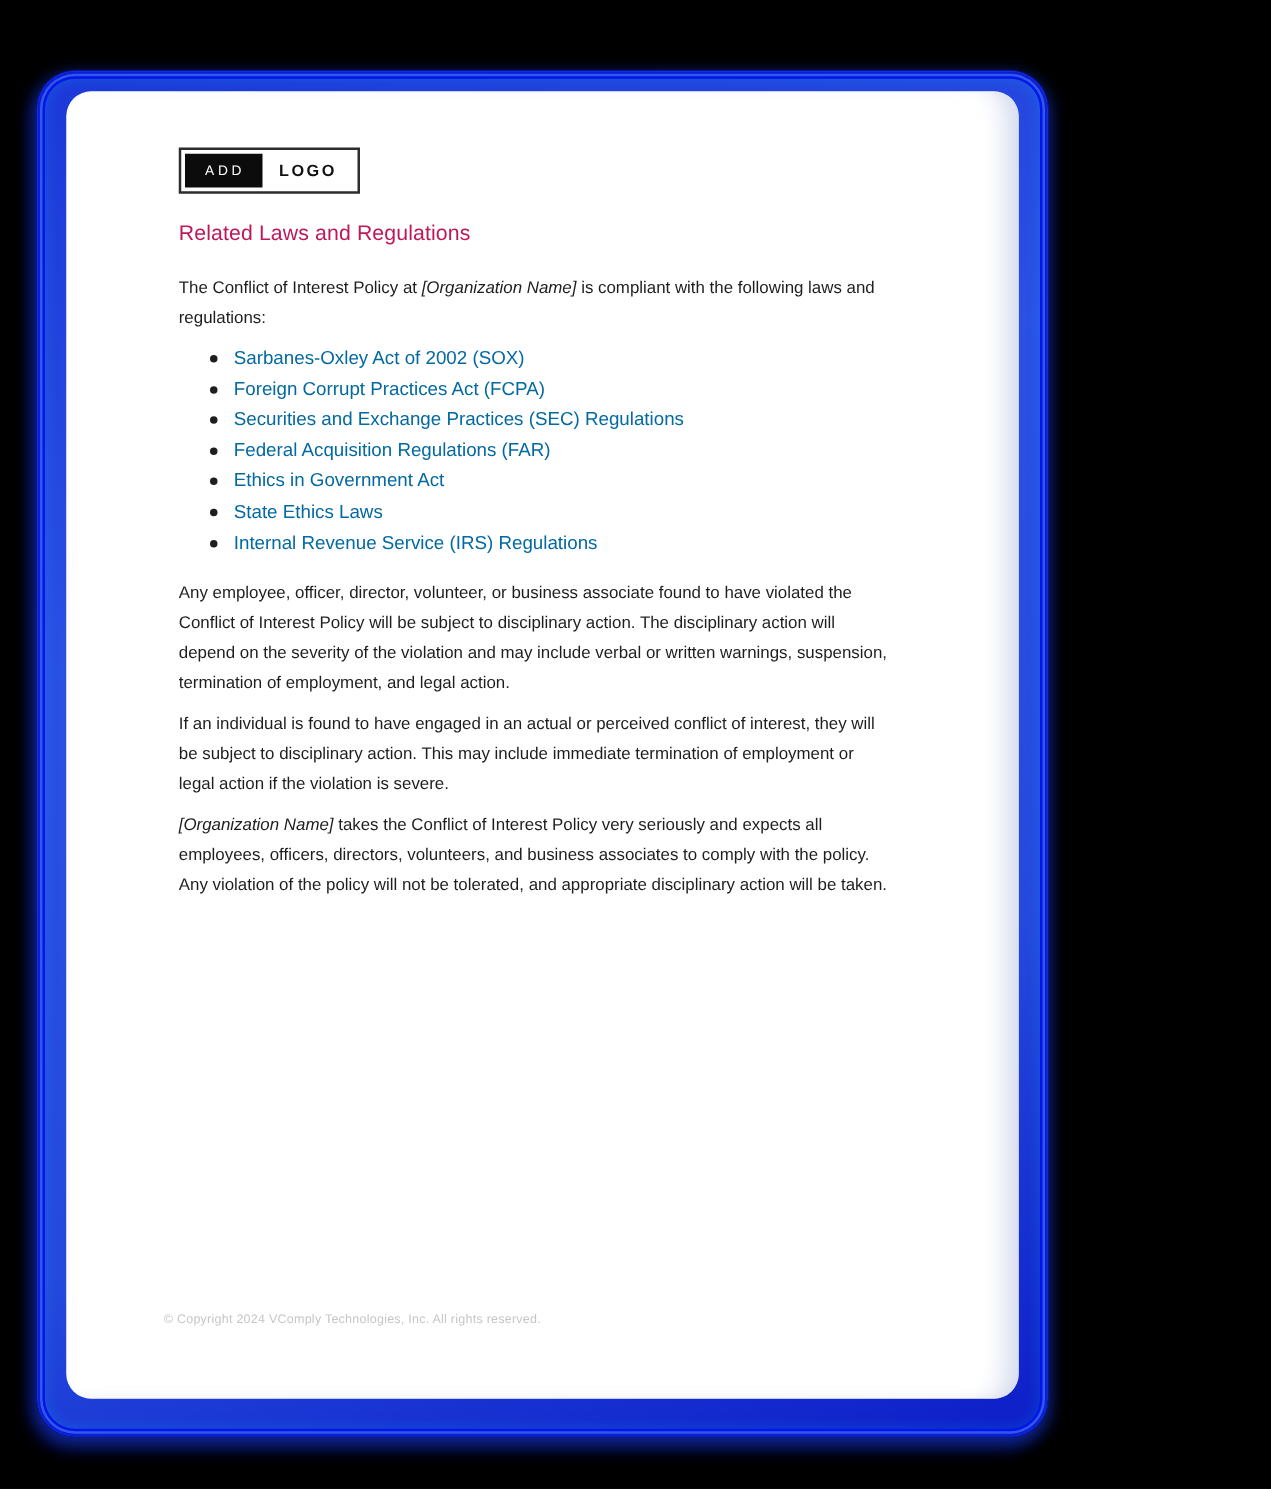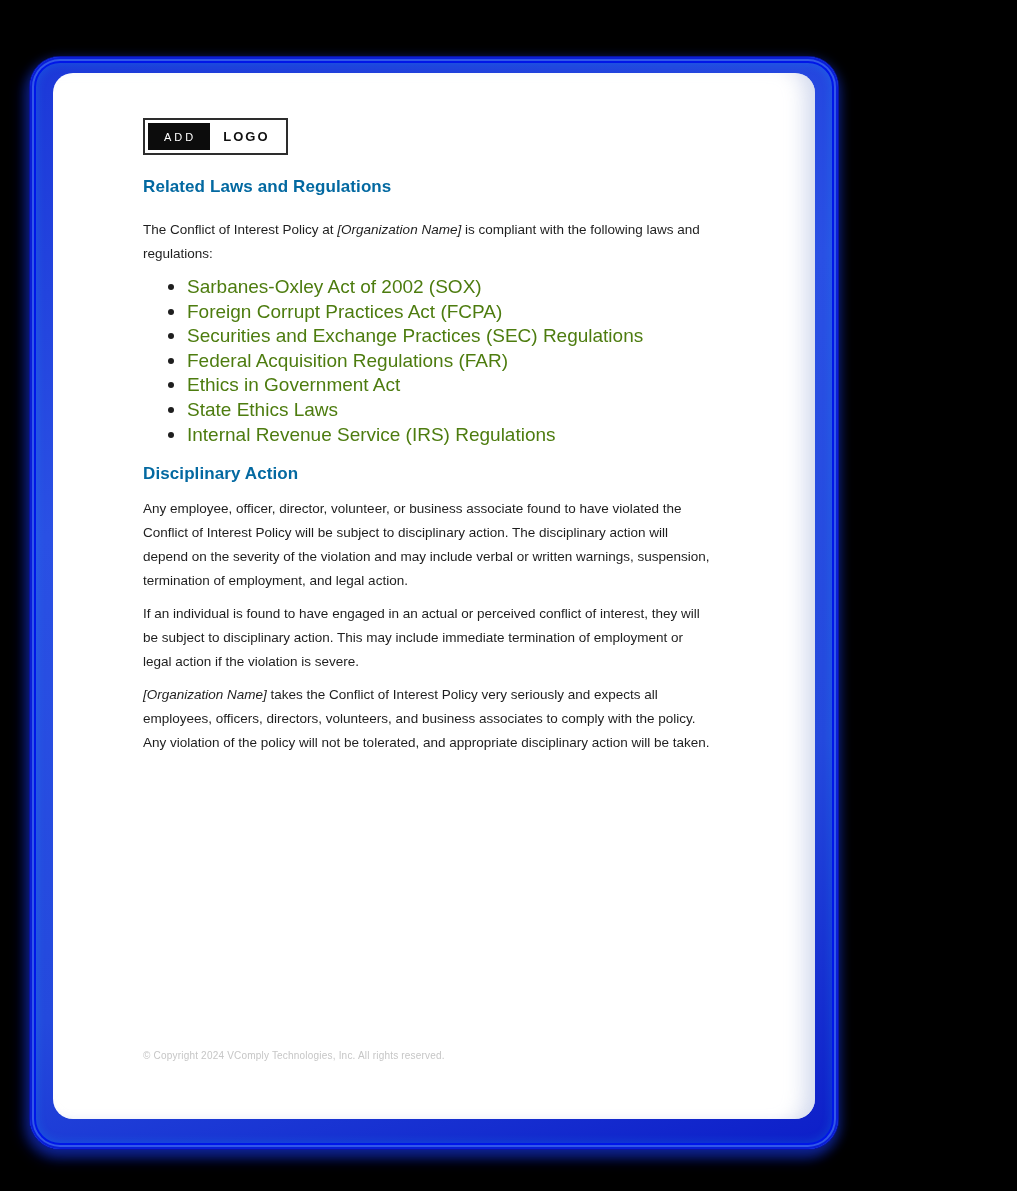--- a/index.html
+++ b/index.html
@@ -73,22 +73,22 @@
     align-items: center;
     padding: 0 13px;
     font-size: 13px;
     font-weight: 800;
     letter-spacing: 2px;
     color: #111;
   }
 
   h1.doc-heading {
     font-size: 17px;
-    font-weight: 700;
-    color: #0369a1;
+    font-weight: 400;
+    color: #be185d;
     margin: 0 0 21px 0;
     letter-spacing: 0.1px;
   }
   h1.doc-heading.second { margin-top: 17px; margin-bottom: 13px; }
 
   p.body-para {
     font-size: 13.5px;
     line-height: 24px;
     color: #1e1e1e;
     margin: 0 0 9px 0;
@@ -96,37 +96,37 @@
   .org-name { font-weight: 400; font-style: italic; }
 
   ul.laws-list {
     list-style: none;
     margin: 5px 0 15px 0;
   }
   ul.laws-list li {
     position: relative;
     padding-left: 44px;
     line-height: 24.6px;
-    font-size: 19px;
-    color: #4d7c0f;
+    font-size: 15px;
+    color: #0369a1;
   }
   ul.laws-list li::before {
     content: "";
     position: absolute;
     left: 25px;
     top: 9px;
     width: 6px;
     height: 6px;
     border-radius: 50%;
     background: #1e1e1e;
   }
 
   .footer-note {
     position: absolute;
-    left: 90px;
+    left: 78px;
     bottom: 58px;
     font-size: 10px;
     color: #c6c6c6;
     letter-spacing: 0.2px;
   }
 </style>
 </head>
 <body>
 
 <div class="stage">
@@ -146,21 +146,20 @@
         <ul class="laws-list">
           <li>Sarbanes-Oxley Act of 2002 (SOX)</li>
           <li>Foreign Corrupt Practices Act (FCPA)</li>
           <li>Securities and Exchange Practices (SEC) Regulations</li>
           <li>Federal Acquisition Regulations (FAR)</li>
           <li>Ethics in Government Act</li>
           <li>State Ethics Laws</li>
           <li>Internal Revenue Service (IRS) Regulations</li>
         </ul>
 
-        <h1 class="doc-heading second">Disciplinary Action</h1>
 
         <p class="body-para">Any employee, officer, director, volunteer, or business associate found to have violated the Conflict of Interest Policy will be subject to disciplinary action. The disciplinary action will depend on the severity of the violation and may include verbal or written warnings, suspension, termination of employment, and legal action.</p>
 
 
         <p class="body-para">If an individual is found to have engaged in an actual or perceived conflict of interest, they will be subject to disciplinary action. This may include immediate termination of employment or legal action if the violation is severe.</p>
 
         <p class="body-para"><span class="org-name">[Organization Name]</span><span> takes the Conflict of Interest Policy very seriously and expects all employees, officers, directors, volunteers, and business associates to comply with the policy. Any violation of the policy will not be tolerated, and appropriate disciplinary action will be taken.</span></p>
 
       </div>
 

